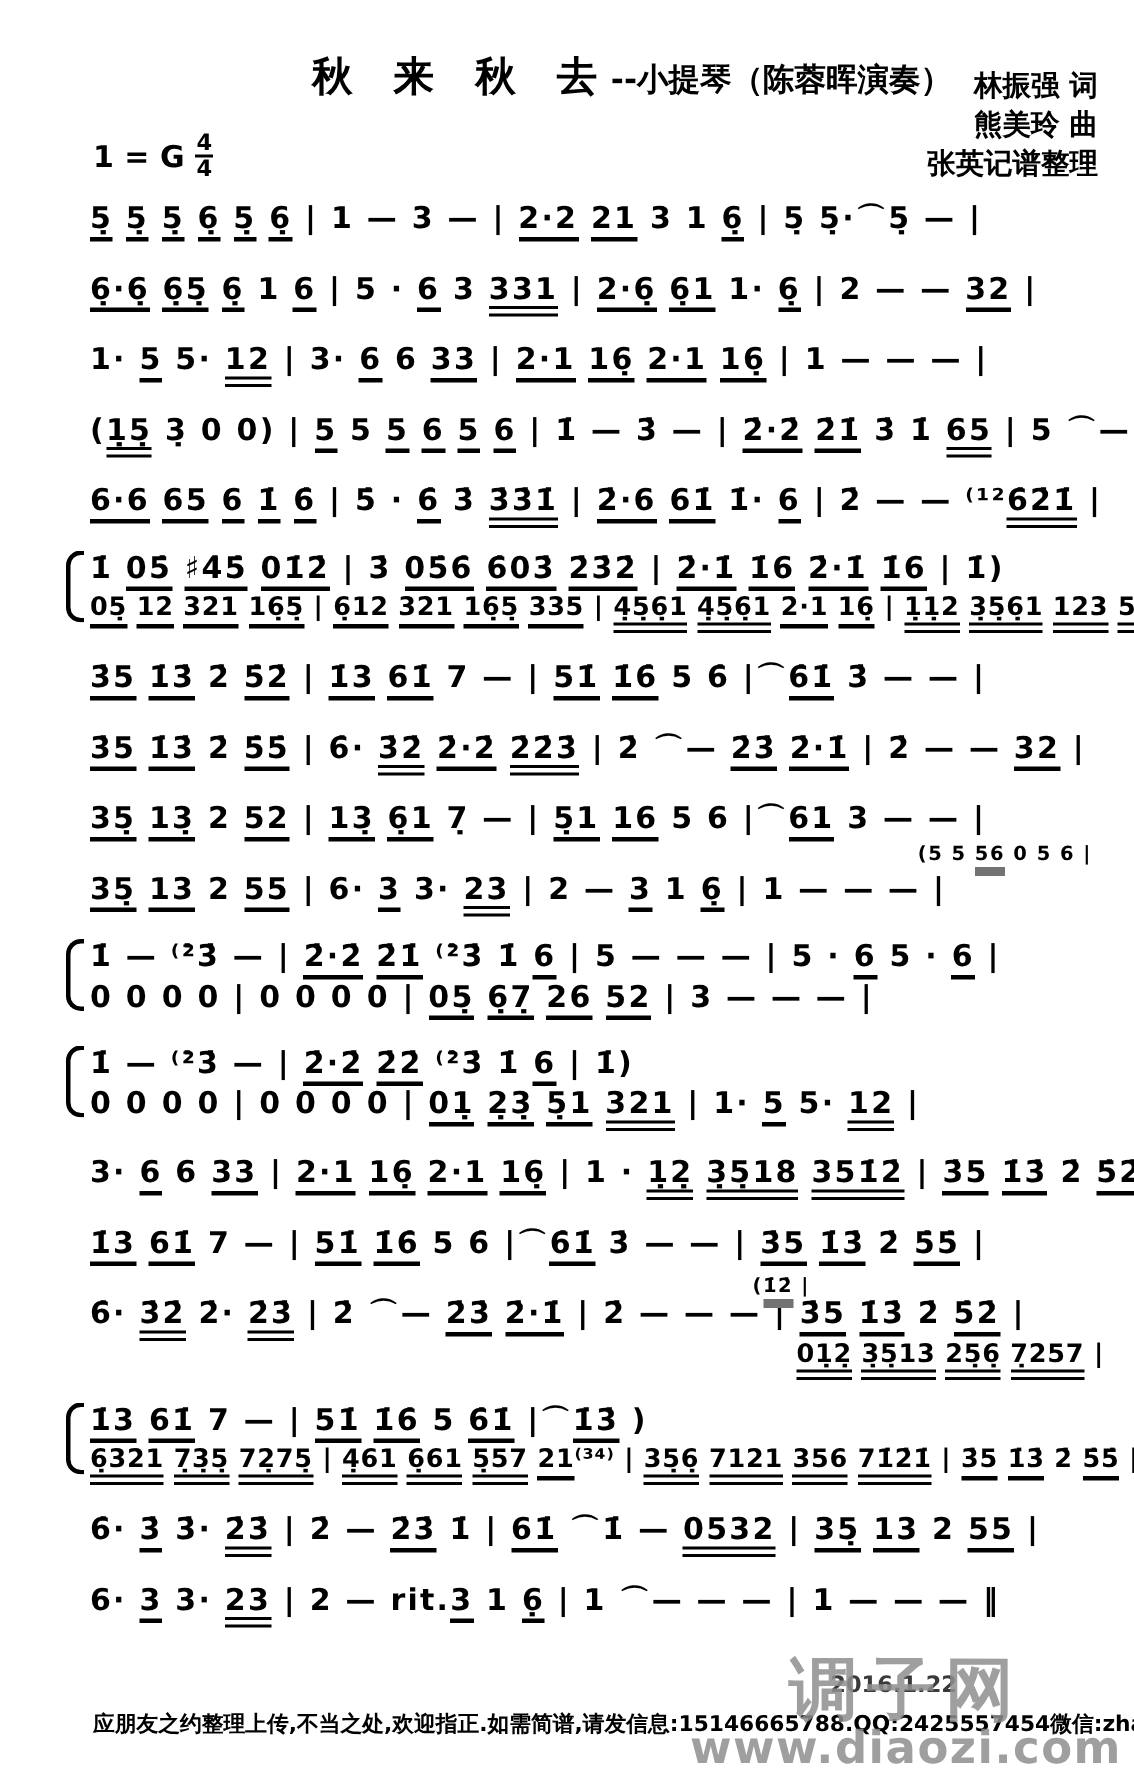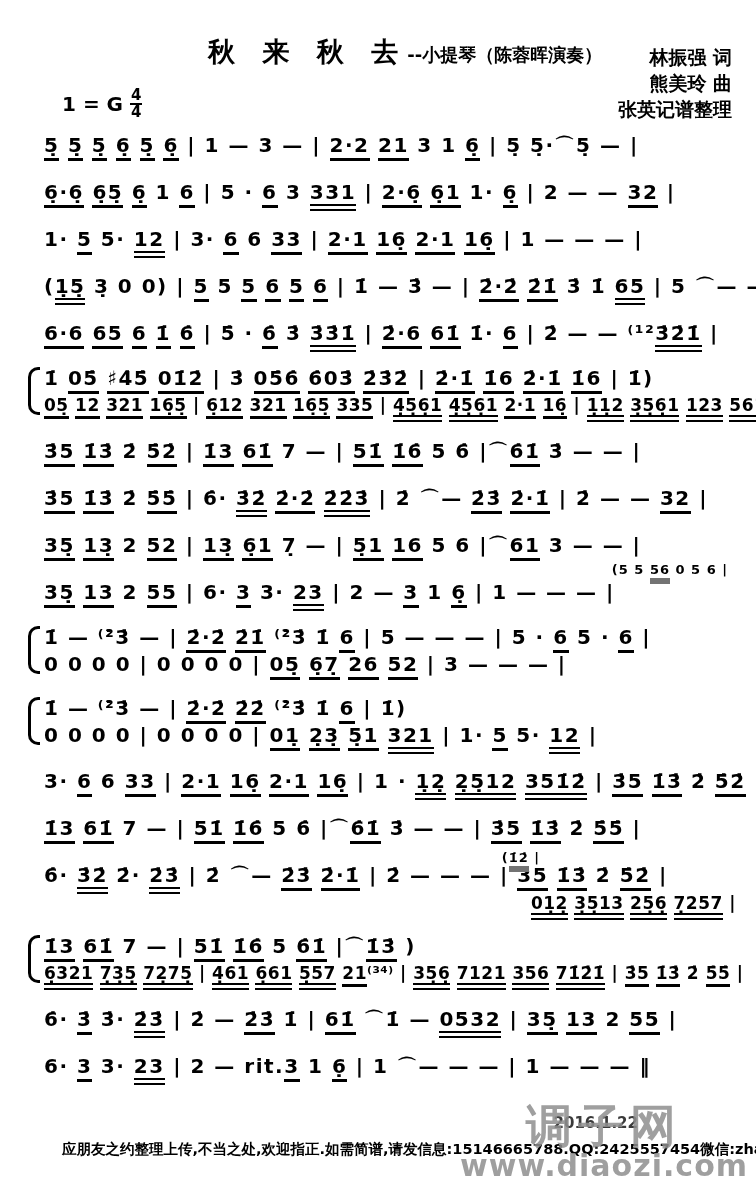--- a/index.html
+++ b/index.html
@@ -4,27 +4,27 @@
 <style>
   html,body{margin:0;padding:0}
   body{
     width:756px;height:1192px;background:#ffffff;color:#000;
     font-family:"DejaVu Sans",sans-serif;position:relative;overflow:hidden;
   }
   
   .header{position:relative;height:130px}
   .title-row{position:absolute;left:208px;top:34px;display:flex;align-items:flex-end;white-space:nowrap}
   .title{font-size:27px;font-weight:bold;letter-spacing:9px;line-height:36px}
-  .subtitle{font-size:18px;font-weight:bold;padding-bottom:3px;letter-spacing:0}
+  .subtitle{font-size:21px;font-weight:bold;padding-bottom:3px;letter-spacing:0}
   .credits{position:absolute;right:24px;top:44px;text-align:right;font-size:19px;font-weight:bold;line-height:26px;white-space:nowrap}
   .keysig{position:absolute;left:62px;top:88px;font-size:20px;font-weight:bold;display:flex;align-items:center;gap:7px}
   .frac{display:inline-flex;flex-direction:column;align-items:center;font-size:15px;line-height:15px;font-weight:bold}
   .frac .num{border-bottom:2px solid #000;padding:0 1px}
   
-  .music{padding-left:44px;padding-right:16px}
+  .music{padding-left:60px;padding-right:16px}
   .sys{position:relative;margin-bottom:17px}
   .nt{font-size:20px;font-weight:bold;letter-spacing:1.5px;white-space:nowrap;line-height:30px}
   .nt.small{font-size:17px;letter-spacing:.5px;line-height:26px}
   .b1{border-bottom:3px solid #000;padding-bottom:1px}
   .b2{border-bottom:7px double #000}
   .double{display:flex;flex-direction:column}
   .double .nt{line-height:27px}
   .bracketed::before{
     content:"";position:absolute;left:-16px;top:2px;bottom:4px;width:9px;
     border-left:3px solid #000;border-top:3px solid #000;border-bottom:3px solid #000;
@@ -71,21 +71,21 @@
   <div class="sys">
     <div class="nt"><span class="b1">6̣·6̣</span> <span class="b1">6̣5̣</span> <span class="b1">6̣</span> 1 <span class="b1">6</span> | 5 · <span class="b1">6</span> 3 <span class="b2">331</span> | <span class="b1">2·6̣</span> <span class="b1">6̣1</span> 1· <span class="b1">6̣</span> | 2 — — <span class="b1">32</span> |</div>
   </div>
   <div class="sys">
     <div class="nt">1· <span class="b1">5</span> 5· <span class="b2">12</span> | 3· <span class="b1">6</span> 6 <span class="b1">33</span> | <span class="b1">2·1</span> <span class="b1">16̣</span> <span class="b1">2·1</span> <span class="b1">16̣</span> | 1 — — — |</div>
   </div>
   <div class="sys">
     <div class="nt">(<span class="b2">1̣5̣</span> 3̣ 0 0) | <span class="b1">5</span> 5 <span class="b1">5</span> <span class="b1">6</span> <span class="b1">5</span> <span class="b1">6</span> | 1̇ — 3̇ — | <span class="b1">2̇·2̇</span> <span class="b1">2̇1̇</span> 3̇ 1̇ <span class="b2">65</span> | 5 ⌒— —  |</div>
   </div>
   <div class="sys">
-    <div class="nt"><span class="b1">6·6</span> <span class="b1">65</span> <span class="b1">6</span> <span class="b1">1̇</span> <span class="b1">6̇</span> | 5̇ · <span class="b1">6̇</span> 3̇ <span class="b2">3̇3̇1̇</span> | <span class="b1">2̇·6</span> <span class="b1">61̇</span> 1̇· <span class="b1">6</span> | 2̇ — — ⁽¹²<span class="b2">3̇2̇1̇</span> |</div>
+    <div class="nt"><span class="b1">6·6</span> <span class="b1">65</span> <span class="b1">6</span> <span class="b1">1̇</span> <span class="b1">6̇</span> | 5̇ · <span class="b1">6̇</span> 3̇ <span class="b2">3̇3̇1̇</span> | <span class="b1">2̇·6</span> <span class="b1">61̇</span> 1̇· <span class="b1">6</span> | 2̇ — — ⁽¹²<span class="b2">6̇2̇1̇</span> |</div>
   </div>
   <div class="sys double bracketed">
     <div class="nt">1̇ <span class="b1">05̇</span> <span class="b1">♯4̇5̇</span> <span class="b1">01̇2̇</span> | 3̇ <span class="b1">05̇6̇</span> <span class="b1">6̇03̇</span> <span class="b1">2̇3̇2̇</span> | <span class="b1">2̇·1̇</span> <span class="b1">1̇6</span> <span class="b1">2̇·1̇</span> <span class="b1">1̇6</span> | 1̇)</div>
     <div class="nt small"><span class="b1">05̣</span> <span class="b1">12</span> <span class="b1">321</span> <span class="b1">16̣5̣</span> | <span class="b1">6̣12</span> <span class="b1">321</span> <span class="b1">16̣5̣</span> <span class="b1">335</span> | <span class="b2">4̣5̣6̣1</span> <span class="b2">4̣5̣6̣1</span> <span class="b1">2·1</span> <span class="b1">16̣</span> | <span class="b2">1̣1̣2</span> <span class="b2">3̣5̣6̣1</span> <span class="b2">123</span> <span class="b2">561̇2̇</span> |</div>
   </div>
   <div class="sys">
     <div class="nt"><span class="b1">3̇5</span> <span class="b1">1̇3̇</span> 2̇ <span class="b1">5̇2̇</span> | <span class="b1">1̇3</span> <span class="b1">61̇</span> 7 — | <span class="b1">51̇</span> <span class="b1">1̇6̇</span> 5 6̇ |⌒<span class="b1">6̇1̇</span> 3̇ — — |</div>
   </div>
   <div class="sys">
     <div class="nt"><span class="b1">3̇5</span> <span class="b1">1̇3̇</span> 2̇ <span class="b1">5̇5̇</span> | 6̇· <span class="b2">3̇2̇</span> <span class="b1">2̇·2̇</span> <span class="b2">2̇2̇3̇</span> | 2̇ ⌒— <span class="b1">2̇3̇</span> <span class="b1">2̇·1̇</span> | 2̇ — — <span class="b1">32</span> |</div>
@@ -99,21 +99,21 @@
   </div>
   <div class="sys double bracketed">
     <div class="nt">1̇ — ⁽²̇3̇ — | <span class="b1">2̇·2̇</span> <span class="b1">2̇1̇</span> ⁽²̇3̇ 1̇ <span class="b1">6</span> | 5 — — — | 5 · <span class="b1">6</span> 5 · <span class="b1">6</span> |</div>
     <div class="nt">0 0 0 0 | 0 0 0 0 | <span class="b1">05̣</span> <span class="b1">6̣7̣</span> <span class="b1">26</span> <span class="b1">52</span> | 3 — — — |</div>
   </div>
   <div class="sys double bracketed">
     <div class="nt">1̇ — ⁽²̇3̇ — | <span class="b1">2̇·2̇</span> <span class="b1">2̇2̇</span> ⁽²̇3̇ 1̇ <span class="b1">6</span> | 1̇)</div>
     <div class="nt">0 0 0 0 | 0 0 0 0 | <span class="b1">01̣</span> <span class="b1">2̣3̣</span> <span class="b1">5̣1</span> <span class="b2">321</span> | 1· <span class="b1">5</span> 5· <span class="b2">12</span> |</div>
   </div>
   <div class="sys">
-    <div class="nt">3· <span class="b1">6</span> 6 <span class="b1">33</span> | <span class="b1">2·1</span> <span class="b1">16̣</span> <span class="b1">2·1</span> <span class="b1">16̣</span> | 1 · <span class="b2">1̣2̣</span> <span class="b2">2̣5̣12</span> <span class="b2">351̇2̇</span> | <span class="b1">3̇5</span> <span class="b1">1̇3̇</span> 2̇ <span class="b1">5̇2̇</span> |</div>
+    <div class="nt">3· <span class="b1">6</span> 6 <span class="b1">33</span> | <span class="b1">2·1</span> <span class="b1">16̣</span> <span class="b1">2·1</span> <span class="b1">16̣</span> | 1 · <span class="b2">1̣2̣</span> <span class="b2">3̣5̣18</span> <span class="b2">351̇2̇</span> | <span class="b1">3̇5</span> <span class="b1">1̇3̇</span> 2̇ <span class="b1">5̇2̇</span> |</div>
   </div>
   <div class="sys">
     <div class="nt"><span class="b1">1̇3</span> <span class="b1">61̇</span> 7 — | <span class="b1">51̇</span> <span class="b1">1̇6̇</span> 5 6̇ |⌒<span class="b1">6̇1̇</span> 3̇ — — | <span class="b1">3̇5</span> <span class="b1">1̇3̇</span> 2̇ <span class="b1">5̇5̇</span> |</div>
   </div>
   <div class="sys">
     <div class="cue pos-mid">(<span class="b1">1̇2̇</span> |</div>
     <div class="nt">6̇· <span class="b2">3̇2̇</span> 2̇· <span class="b2">2̇3̇</span> | 2̇ ⌒— <span class="b1">2̇3̇</span> <span class="b1">2̇·1̇</span> | 2̇ — — — | <span class="b1">3̇5</span> <span class="b1">1̇3̇</span> 2̇ <span class="b1">5̇2̇</span> |</div>
     <div class="nt small lower-right"><span class="b2">01̣2̣</span> <span class="b2">3̣5̣13</span> <span class="b2">25̣6̣</span> <span class="b2">7̣257</span> |</div>
   </div>
   <div class="sys double bracketed">

